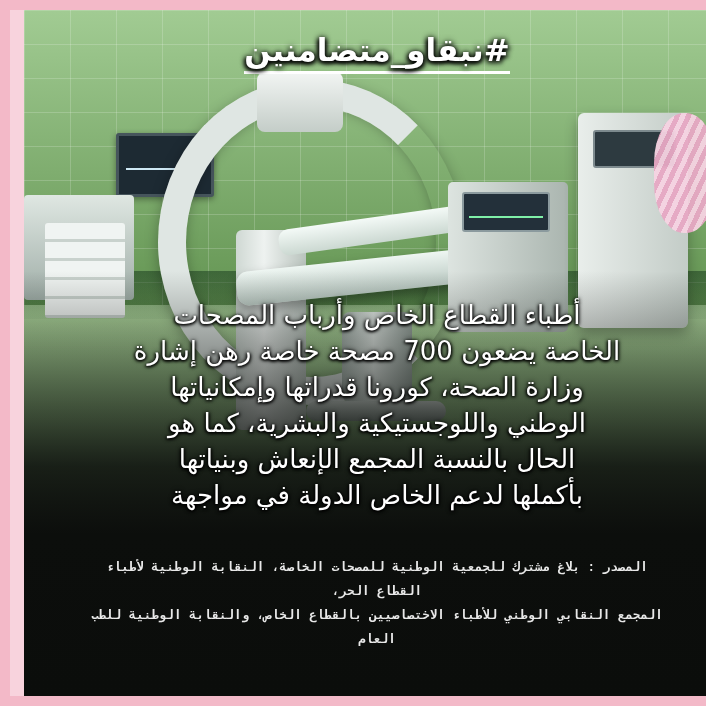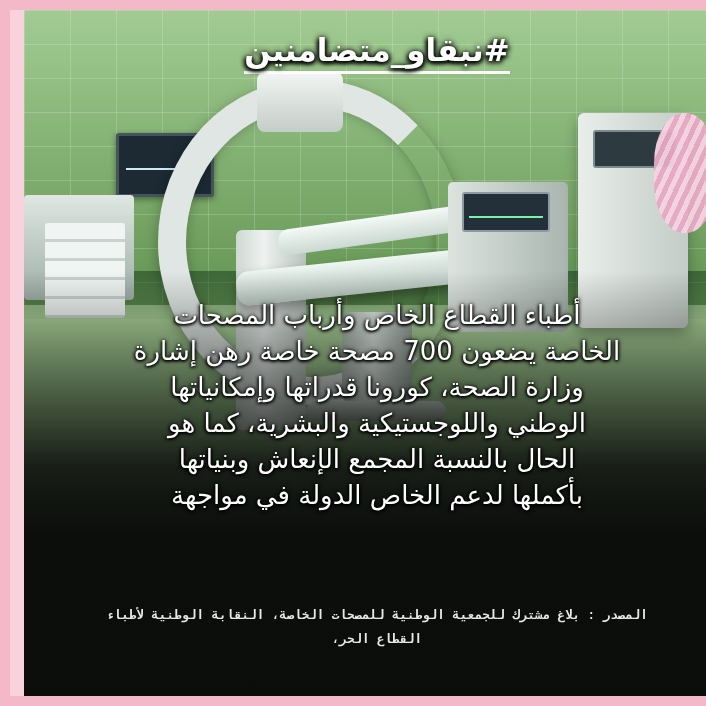--- a/index.html
+++ b/index.html
@@ -408,16 +408,17 @@
       <div class="body-line">أطباء القطاع الخاص وأرباب المصحات</div>
       <div class="body-line">الخاصة يضعون 700 مصحة خاصة رهن إشارة</div>
       <div class="body-line">وزارة الصحة، كورونا قدراتها وإمكانياتها</div>
       <div class="body-line">الوطني واللوجستيكية والبشرية، كما هو</div>
       <div class="body-line">الحال بالنسبة المجمع الإنعاش وبنياتها</div>
       <div class="body-line">بأكملها لدعم الخاص الدولة في مواجهة</div>
     </div>
 
     <div class="source-block">
       <div class="source-line">المصدر : بلاغ مشترك للجمعية الوطنية للمصحات الخاصة، النقابة الوطنية لأطباء القطاع الحر،</div>
+      <div class="source-line">المجمع النقابي الوطني للأطباء الاختصاصيين بالقطاع الخاص، والنقابة الوطنية للطب العام</div>
     </div>
 
   </div>
 </div>
 
 </body></html>

